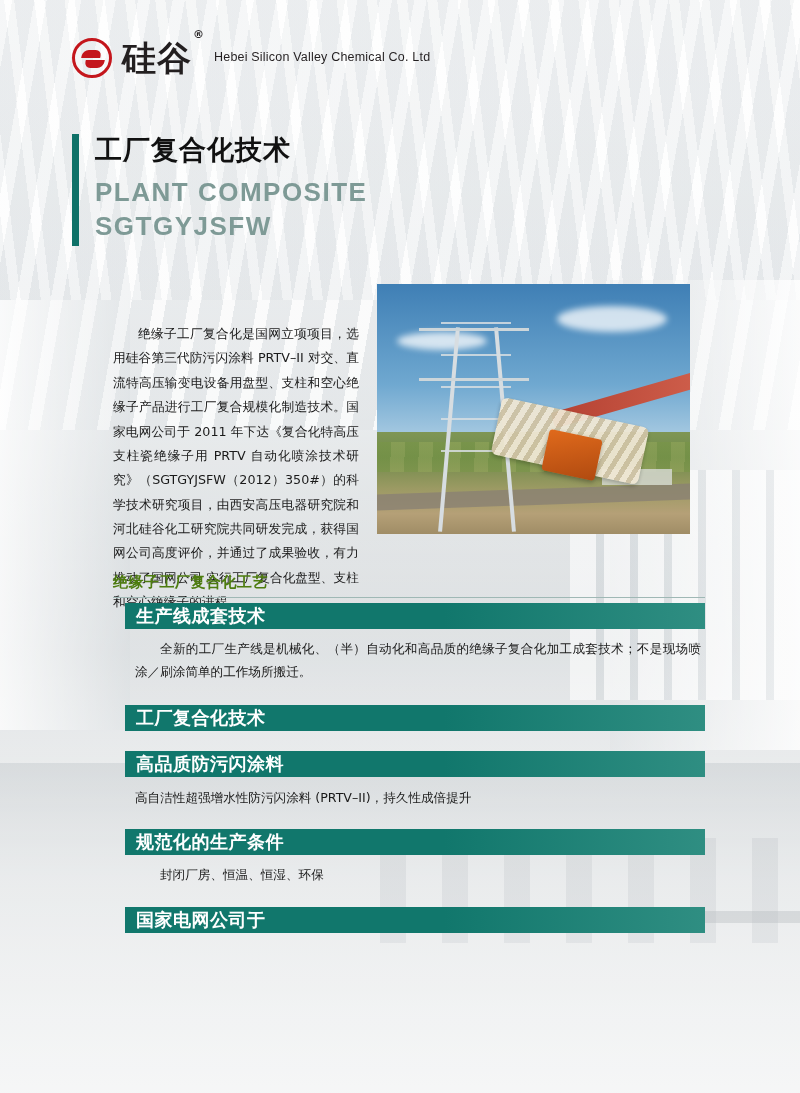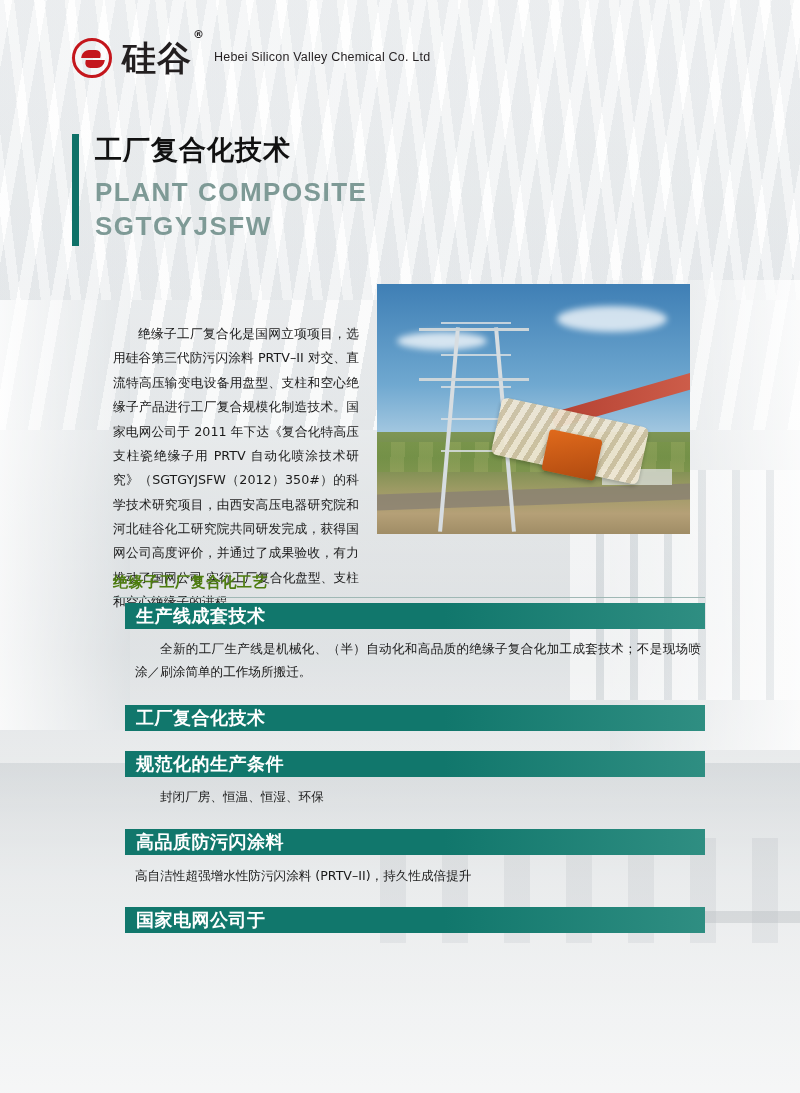--- a/index.html
+++ b/index.html
@@ -464,30 +464,30 @@
       </div>
 
       <div class="item">
         <div class="item-bar">
           <span>工厂复合化技术</span>
         </div>
       </div>
 
       <div class="item">
         <div class="item-bar">
-          <span>规范化的生产条件</span>
-        </div>
-        <div class="item-body indent">封闭厂房、恒温、恒湿、环保</div>
+          <span>高品质防污闪涂料</span>
+        </div>
+        <div class="item-body">高自洁性超强增水性防污闪涂料 (PRTV–II)，持久性成倍提升</div>
       </div>
 
       <div class="item">
         <div class="item-bar">
-          <span>高品质防污闪涂料</span>
-        </div>
-        <div class="item-body">高自洁性超强增水性防污闪涂料 (PRTV–II)，持久性成倍提升</div>
+          <span>规范化的生产条件</span>
+        </div>
+        <div class="item-body indent">封闭厂房、恒温、恒湿、环保</div>
       </div>
 
       <div class="item">
         <div class="item-bar">
           <span>国家电网公司于</span>
         </div>
       </div>
 
     </div>
   </div>

